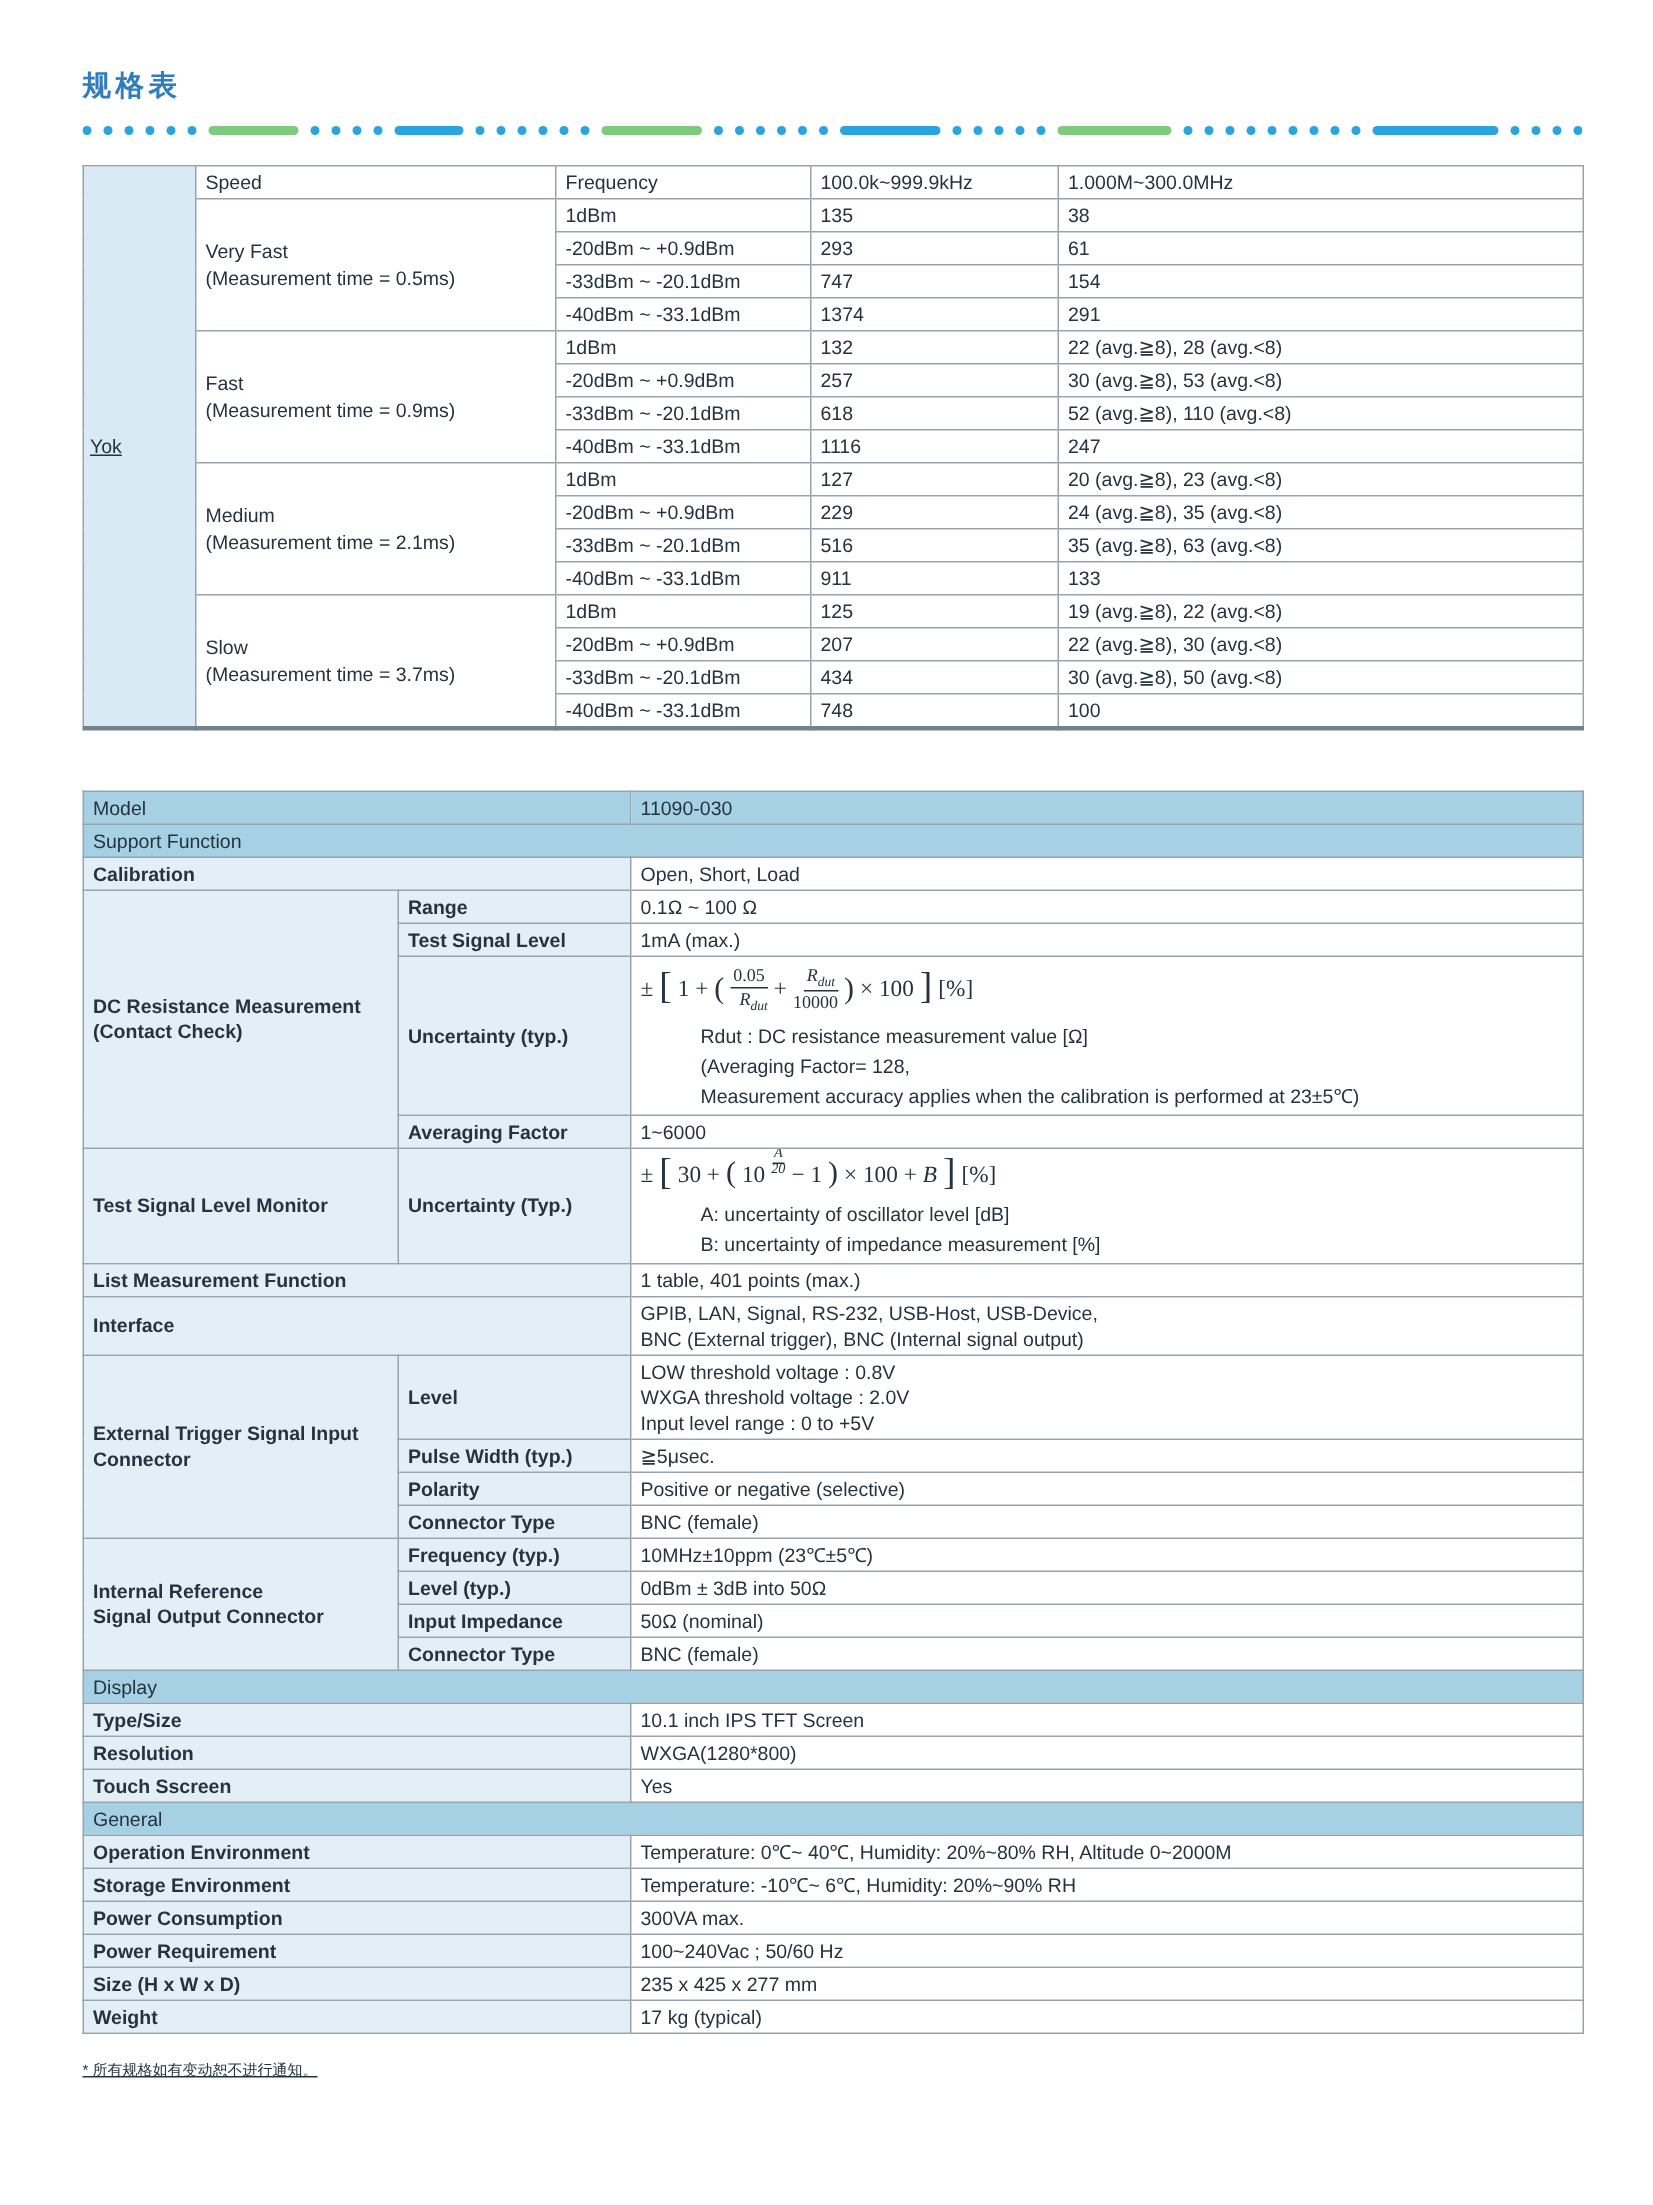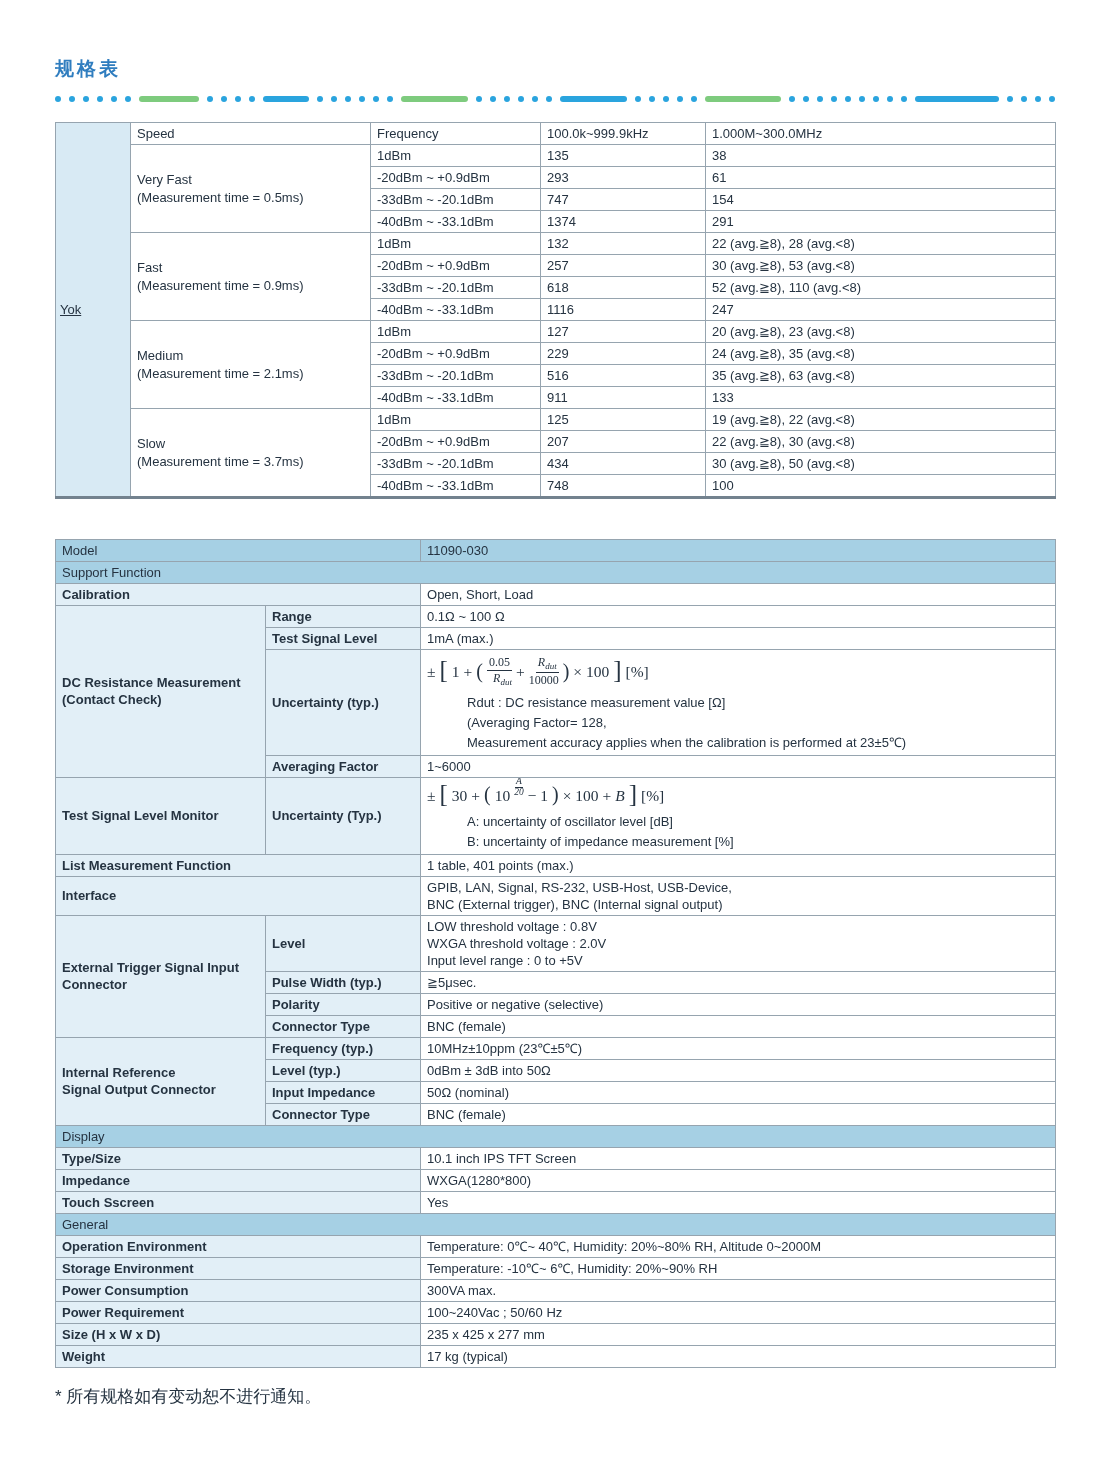--- a/index.html
+++ b/index.html
@@ -11,21 +11,21 @@
     --side-fill:#d8eaf4;
     --border:#96a4af;
     --text:#253341;
   }
   *{box-sizing:border-box;}
   html,body{margin:0;padding:0;}
   body{
     width:1102px;min-height:1470px;background:#ffffff;color:var(--text);
     font-family:"Liberation Sans",sans-serif;font-size:13px;
   }
-  .content{width:1000px;margin-left:55px;padding-top:56px;}
+  .content{width:1000px;margin-left:55px;padding-top:44px;}
   .page-title{
     color:var(--accent-blue);font-size:19px;font-weight:600;
     letter-spacing:3px;margin:0 0 13px 0;
   }
   .separator{
     display:flex;align-items:center;gap:8px;width:1000px;height:8px;
     overflow:hidden;margin:0 0 19px 0;
   }
   .sep-dot{width:6px;height:6px;border-radius:50%;background:var(--dot-blue);flex:none;}
   .sep-dash{height:6px;border-radius:3px;flex:0 1 auto;}
@@ -64,21 +64,21 @@
   .paren{font-size:20px;font-weight:300;line-height:0.8;padding-bottom:2px;}
   .base{font-style:normal;}
   .expfrac{
     display:inline-flex;flex-direction:column;align-items:center;
     font-size:9.5px;line-height:1.05;transform:translateY(-8px);font-style:italic;
   }
   .expfrac .num{border-bottom:1px solid currentColor;padding:0 1px;}
   .note{line-height:20px;margin-left:40px;}
   i{font-style:italic;}
 
-  .footnote{margin-top:17px;font-size:17px;color:var(--text);}
+  .footnote{margin-top:17px;font-size:10px;color:var(--text);text-decoration:underline;}
 </style>
 </head>
 <body>
 
 <div class="content">
 
   <h1 class="page-title">规格表</h1>
 
   <div class="separator">
       <span class="sep-dot"></span>
@@ -392,21 +392,21 @@
           <td>BNC (female)</td>
         </tr>
         <tr>
           <td class="fill-section" colspan="3">Display</td>
         </tr>
         <tr>
           <td class="fill-label" colspan="2">Type/Size</td>
           <td>10.1 inch IPS TFT Screen</td>
         </tr>
         <tr>
-          <td class="fill-label" colspan="2">Impedance</td>
+          <td class="fill-label" colspan="2">Resolution</td>
           <td>WXGA(1280*800)</td>
         </tr>
         <tr>
           <td class="fill-label" colspan="2">Touch Sscreen</td>
           <td>Yes</td>
         </tr>
         <tr>
           <td class="fill-section" colspan="3">General</td>
         </tr>
         <tr>

